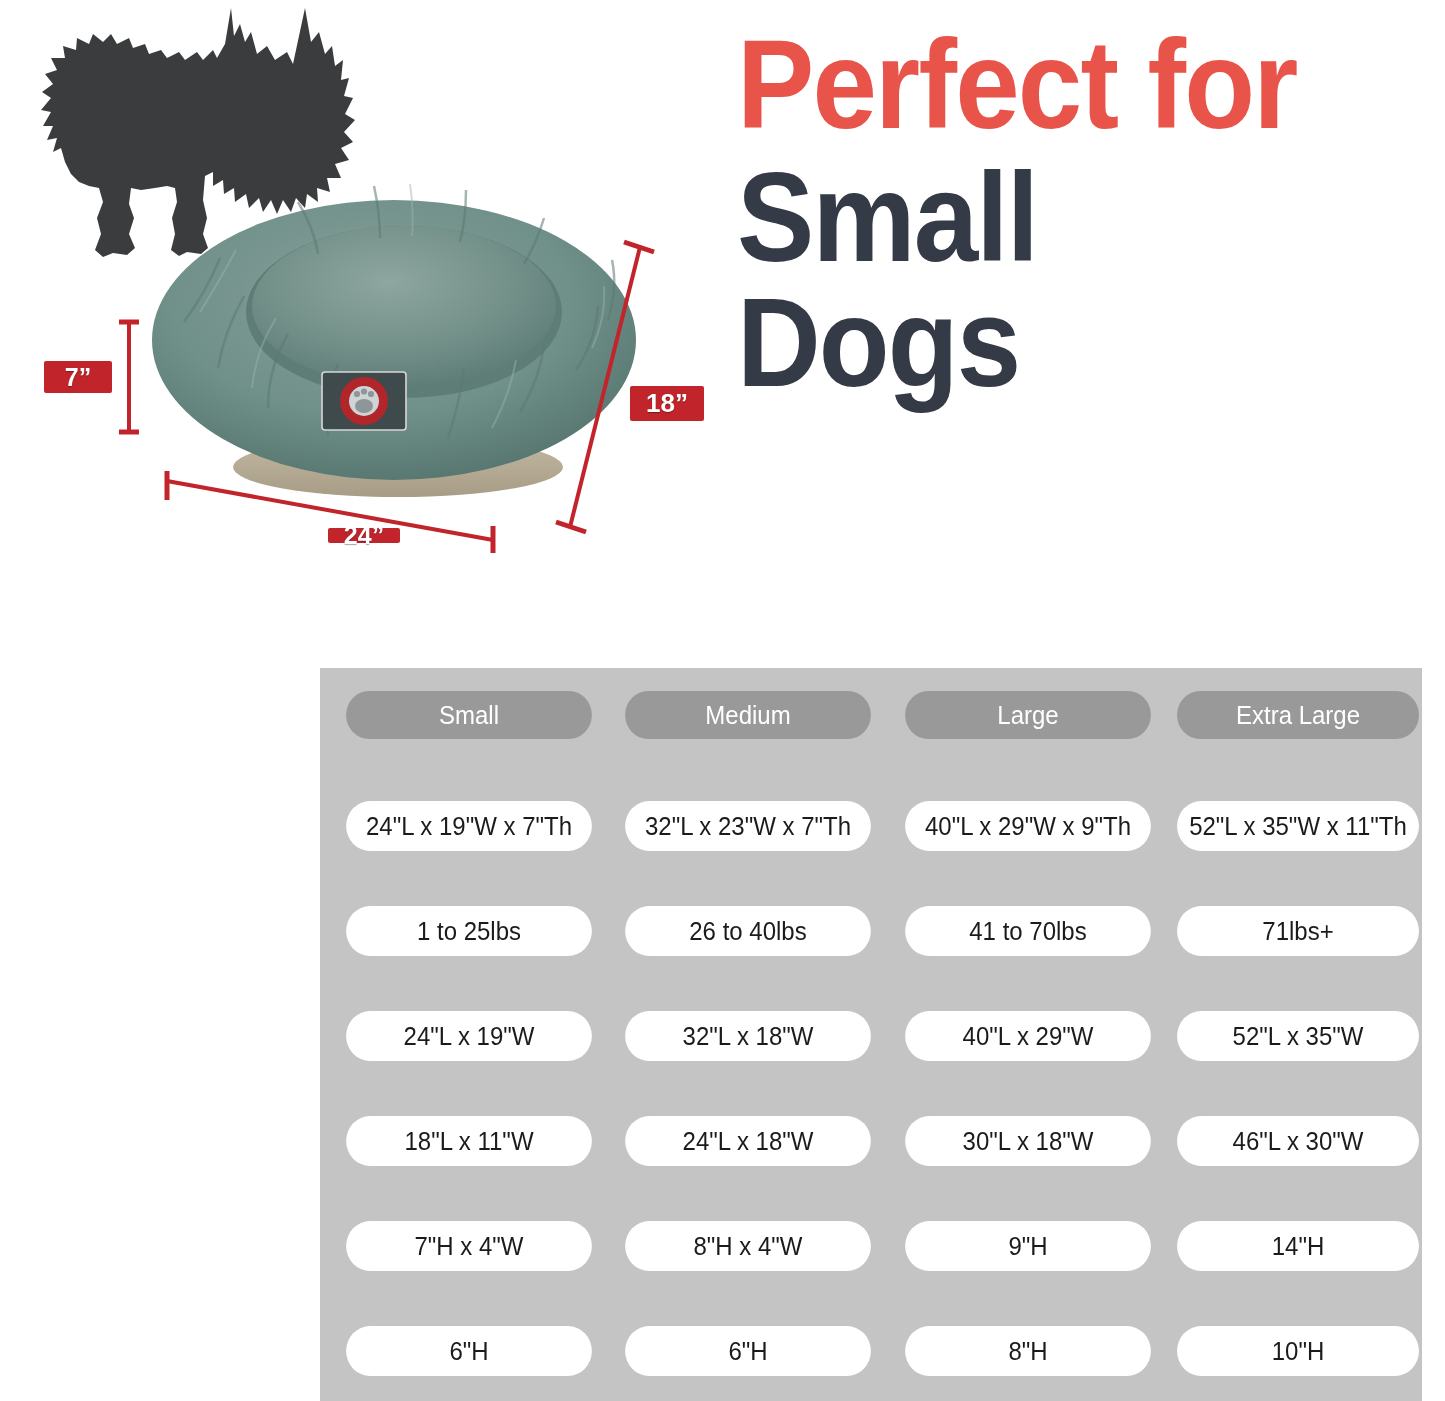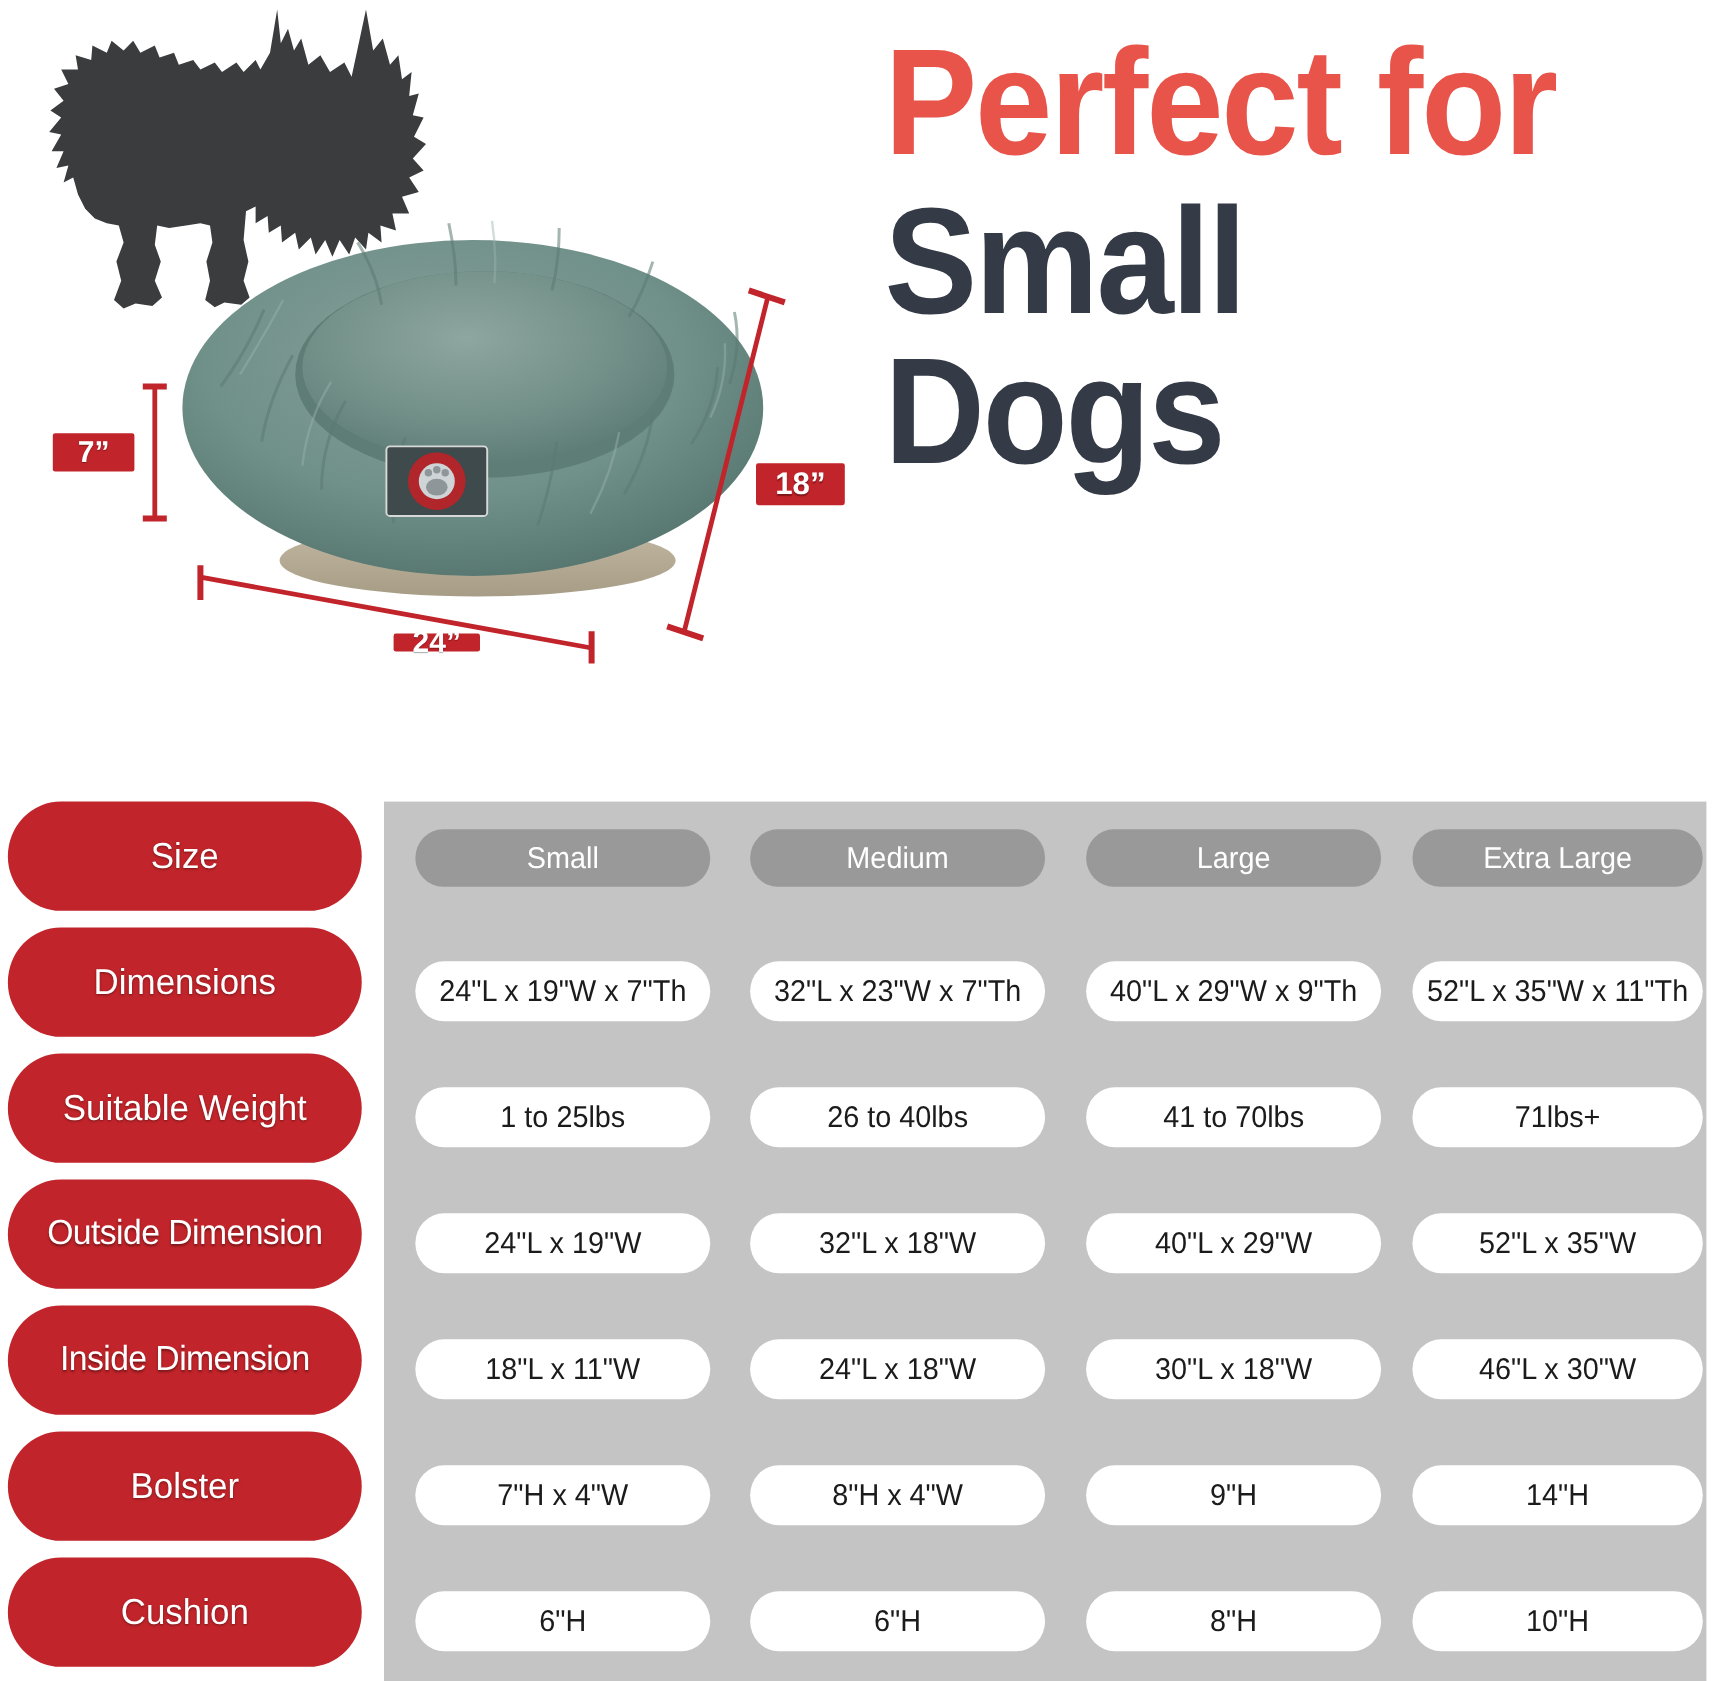--- a/index.html
+++ b/index.html
@@ -200,29 +200,20 @@
     <div class="headline">
       <div class="hl-line hl-1">Perfect for</div>
       <div class="hl-line hl-2">Small</div>
       <div class="hl-line hl-3">Dogs</div>
     </div>
   </div>
 
   <div class="spec">
     <div class="panel"></div>
 
-    <div class="rowlabels">
-      <div class="pill-label" style="top:13px;">Size</div>
-      <div class="pill-label" style="top:118px;">Dimensions</div>
-      <div class="pill-label" style="top:223px;">Suitable Weight</div>
-      <div class="pill-label tight" style="top:328px;">Outside Dimension</div>
-      <div class="pill-label tight" style="top:433px;">Inside Dimension</div>
-      <div class="pill-label" style="top:538px;">Bolster</div>
-      <div class="pill-label" style="top:643px;">Cushion</div>
-    </div>
 
     <div class="cell header" style="left:341px;  top:36px; width:256px;">Small</div>
     <div class="cell header" style="left:620px;  top:36px; width:256px;">Medium</div>
     <div class="cell header" style="left:900px;  top:36px; width:256px;">Large</div>
     <div class="cell header" style="left:1172px; top:36px; width:252px;">Extra Large</div>
 
     <div class="cell" style="left:341px;  top:146px; width:256px;">24"L x 19"W x 7"Th</div>
     <div class="cell" style="left:620px;  top:146px; width:256px;">32"L x 23"W x 7"Th</div>
     <div class="cell" style="left:900px;  top:146px; width:256px;">40"L x 29"W x 9"Th</div>
     <div class="cell" style="left:1172px; top:146px; width:252px;">52"L x 35"W x 11"Th</div>

